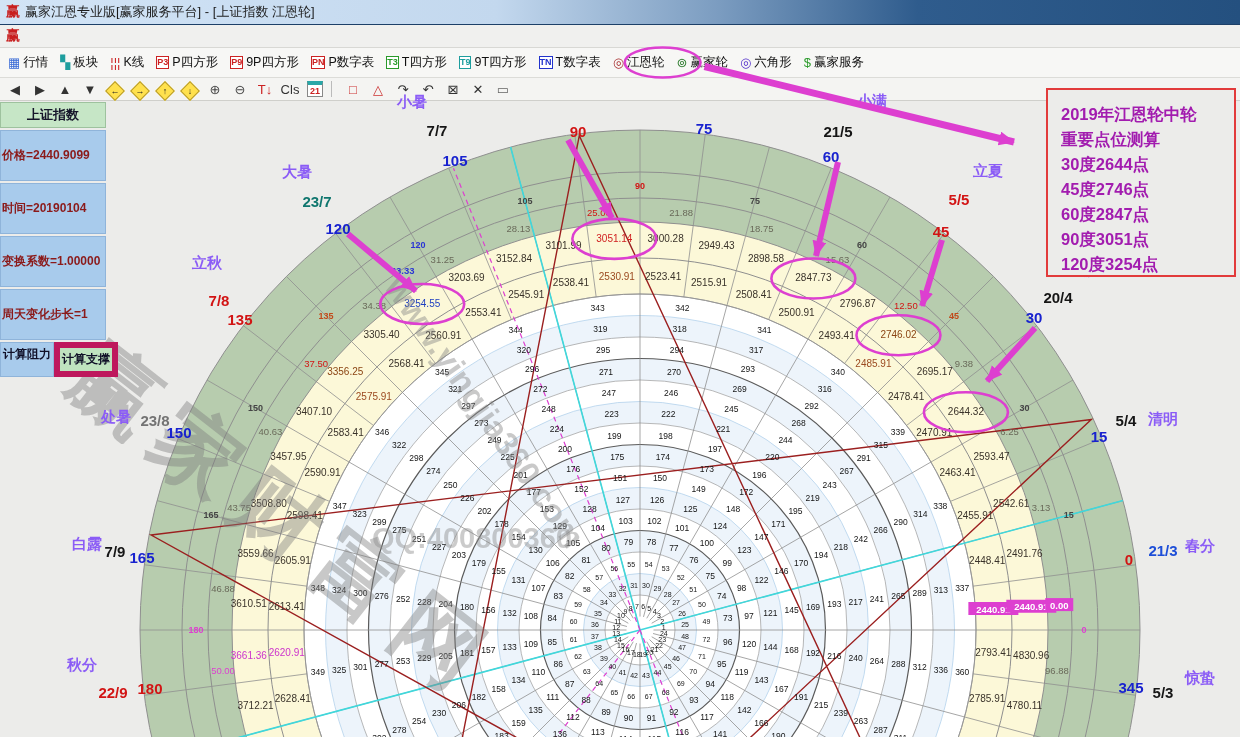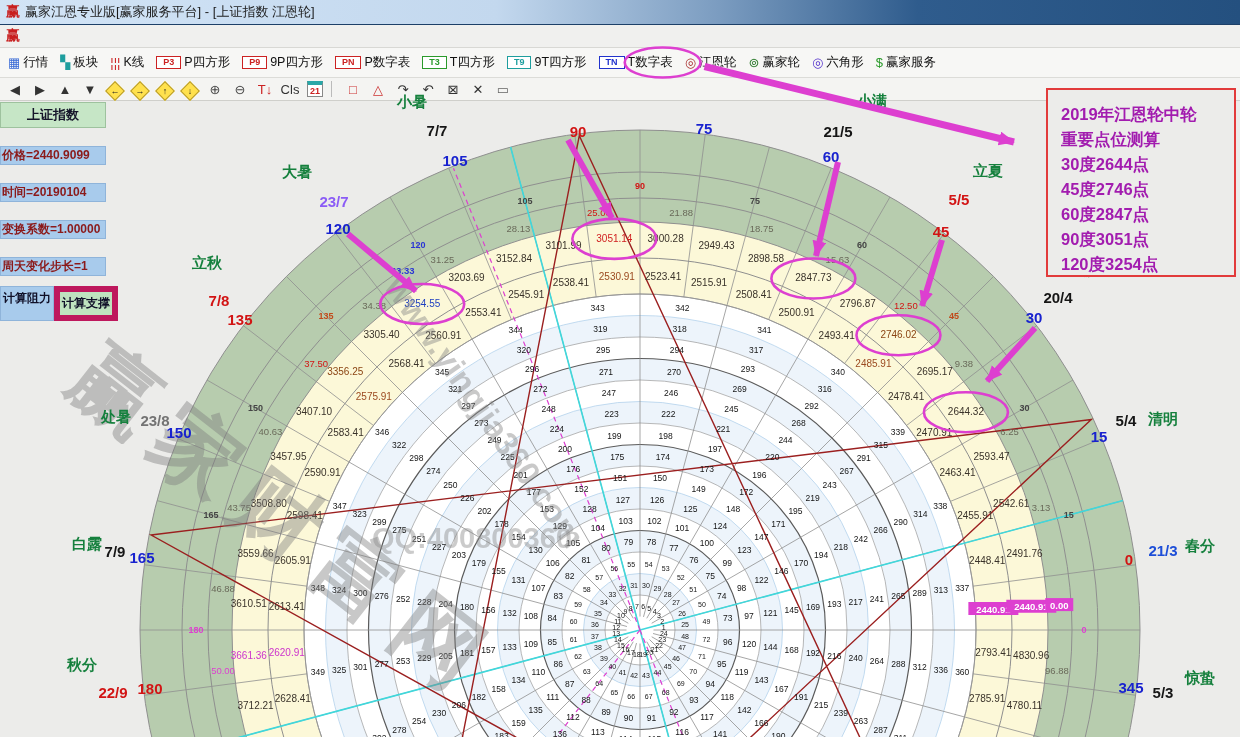--- a/index.html
+++ b/index.html
@@ -14,53 +14,53 @@
   
   #menubar{position:absolute;left:0;top:25px;width:100%;height:22px;background:#f0f0ee;
     border-bottom:1px solid #d8d8d4;display:flex;align-items:center;font-size:13px;color:#111;}
   .menu-item{padding:0 9px;cursor:default;}
   
   #toolbar-main{position:absolute;left:0;top:48px;width:100%;height:29px;background:#f7f7f5;
     border-bottom:1px solid #dcdcd8;display:flex;align-items:center;font-size:12.5px;color:#111;}
   .tb-item{display:flex;align-items:center;padding:0 4px;margin-left:4px;white-space:nowrap;}
   .tb-glyph{font-size:13px;margin-right:3px;}
   .tb-badge{display:inline-block;border:1px solid;font-size:9px;font-weight:bold;
-    padding:0 6px;margin-right:3px;line-height:11px;background:#fff;}
+    padding:0 0;margin-right:3px;line-height:11px;background:#fff;}
   #toolbar-nav{position:absolute;left:0;top:78px;width:100%;height:22px;background:#f4f4f2;
     border-bottom:1px solid #cfcfcb;display:flex;align-items:center;font-size:13px;color:#333;}
   .nav-item{min-width:20px;text-align:center;margin-left:5px;white-space:nowrap;}
   .nav-sep{width:1px;height:16px;background:#bbb;margin:0 6px;}
   .diamond{display:inline-block;width:12px;height:12px;background:#ffe14d;border:1px solid #b89b2a;
     transform:rotate(45deg);position:relative;top:1px;}
   .diamond span{display:block;transform:rotate(-45deg);font-size:9px;color:#222;line-height:12px;text-align:center;}
   .cal{display:inline-block;border:1px solid #888;background:#fff;font-size:9px;line-height:10px;
     padding:1px 2px 0 2px;border-top:4px solid #2aa7a7;color:#c22;font-weight:bold;}
   
   #info-panel{position:absolute;left:0;top:102px;width:106px;z-index:30;font-weight:bold;}
   #info-panel .hdr{background:#c6e6c6;color:#15152a;text-align:center;font-size:13px;
     padding:3px 0;border:1px solid #9ec29e;}
-  #info-panel .row{background:#a8cbec;color:#8b1a1a;font-size:12px;padding:0 1px;
-    margin-top:18px;white-space:nowrap;overflow:hidden;border:1px solid #8fb4da;}
-  #info-panel .btns{display:flex;margin-top:10px;}
+  #info-panel .row{background:#a8cbec;color:#8b1a1a;font-size:12px;padding:16px 1px;
+    margin-top:2px;white-space:nowrap;overflow:hidden;border:1px solid #8fb4da;}
+  #info-panel .btns{display:flex;margin-top:2px;}
   #info-panel .btn{font-size:12px;color:#101028;padding:3px 2px;white-space:nowrap;}
   .btn-blue{background:#a8cbec;border:1px solid #8fb4da;}
   .btn-green{background:#bfe3bf;border:6px solid #be185d;}
   
   #wheel-layer,#anno-layer{position:absolute;left:0;top:0;width:1240px;height:737px;}
   #wheel-layer{z-index:5;}
   #watermarks{position:absolute;left:0;top:0;width:1240px;height:737px;z-index:10;pointer-events:none;}
   .wm-brand{position:absolute;left:118px;top:318px;font-size:86px;font-weight:bold;letter-spacing:16px;
     color:rgba(125,125,125,.42);transform:rotate(38deg);transform-origin:left top;white-space:nowrap;}
   .wm-site{position:absolute;left:408px;top:270px;font-size:33px;font-weight:bold;
     color:rgba(135,135,135,.45);transform:rotate(55deg);transform-origin:left top;white-space:nowrap;}
   .wm-qq{position:absolute;left:372px;top:522px;font-size:29px;font-weight:bold;
     color:rgba(140,140,140,.45);white-space:nowrap;}
   #anno-layer{z-index:40;pointer-events:none;}
   .peri-label{position:absolute;z-index:20;font-weight:bold;font-size:15px;transform:translate(-50%,-50%);white-space:nowrap;}
-  .term-label{position:absolute;z-index:20;font-weight:bold;font-size:15px;color:#15803d;
+  .term-label{position:absolute;z-index:20;font-weight:bold;font-size:15px;color:#8b5cf6;
     transform:translate(-50%,-50%);white-space:nowrap;}
   
   #callout-box{position:absolute;left:1046px;top:88px;width:190px;height:189px;z-index:35;
     background:#ececea;border:2px solid #e23b3b;box-sizing:border-box;padding:12px 0 0 13px;}
   #callout-box .line{color:#a21caf;font-size:16.5px;font-weight:bold;line-height:25px;white-space:nowrap;}
 </style>
 </head>
 <body>
 
 <div id="stage">
@@ -699,21 +699,21 @@
       <div class="peri-label" style="left:142px;top:557px;color:#1822cf">165</div>
       <div class="peri-label" style="left:150px;top:688px;color:#d21414">180</div>
       <div class="peri-label" style="left:704px;top:128px;color:#1822cf">75</div>
       <div class="peri-label" style="left:831px;top:156px;color:#1822cf">60</div>
       <div class="peri-label" style="left:941px;top:231px;color:#d21414">45</div>
       <div class="peri-label" style="left:1034px;top:317px;color:#1822cf">30</div>
       <div class="peri-label" style="left:1099px;top:436px;color:#1822cf">15</div>
       <div class="peri-label" style="left:1129px;top:559px;color:#d21414">0</div>
       <div class="peri-label" style="left:1131px;top:687px;color:#1822cf">345</div>
       <div class="peri-label" style="left:437px;top:130px;color:#151515">7/7</div>
-      <div class="peri-label" style="left:334px;top:201px;color:#8b5cf6">23/7</div>
+      <div class="peri-label" style="left:317px;top:201px;color:#0f766e">23/7</div>
       <div class="peri-label" style="left:219px;top:300px;color:#d21414">7/8</div>
       <div class="peri-label" style="left:155px;top:420px;color:#737373">23/8</div>
       <div class="peri-label" style="left:115px;top:551px;color:#151515">7/9</div>
       <div class="peri-label" style="left:113px;top:692px;color:#d21414">22/9</div>
       <div class="peri-label" style="left:838px;top:131px;color:#151515">21/5</div>
       <div class="peri-label" style="left:959px;top:199px;color:#d21414">5/5</div>
       <div class="peri-label" style="left:1058px;top:297px;color:#151515">20/4</div>
       <div class="peri-label" style="left:1126px;top:420px;color:#151515">5/4</div>
       <div class="peri-label" style="left:1163px;top:550px;color:#1d4ed8">21/3</div>
       <div class="peri-label" style="left:1163px;top:692px;color:#151515">5/3</div>

